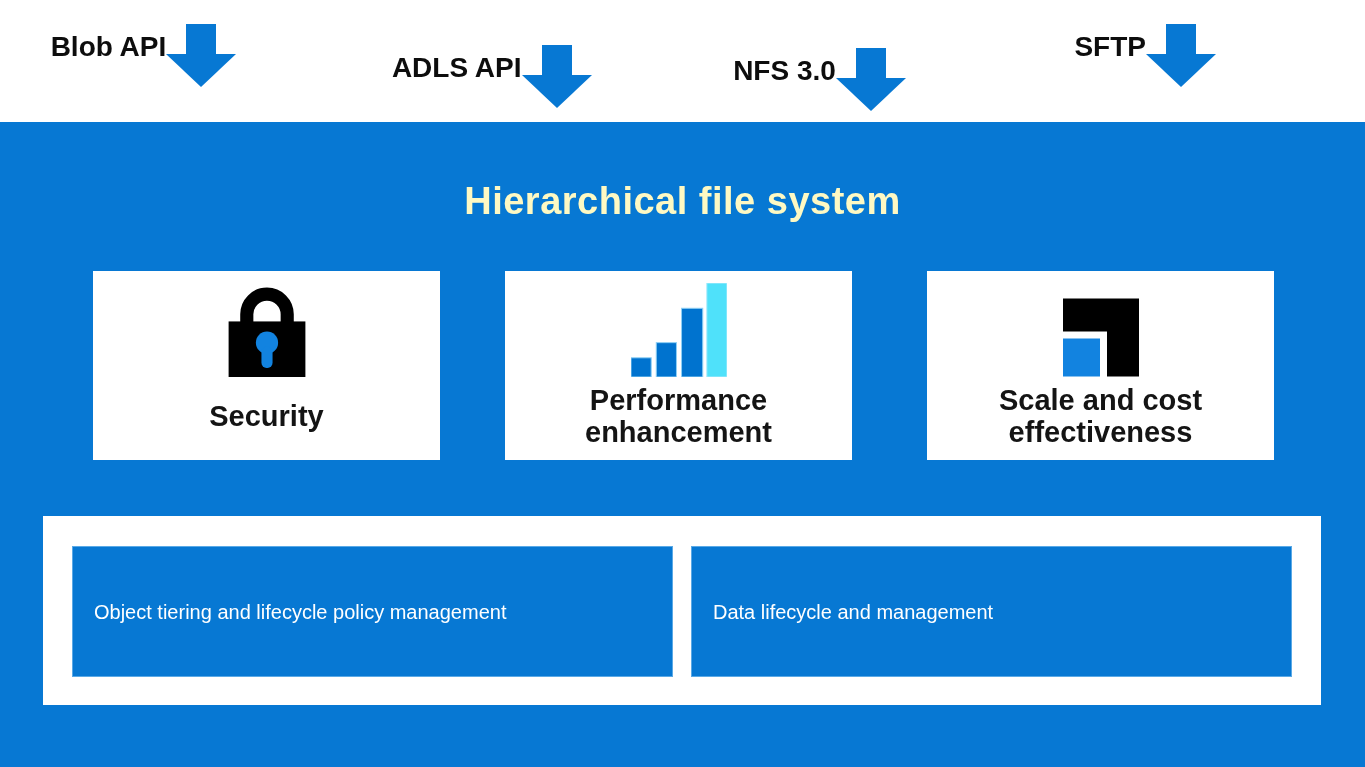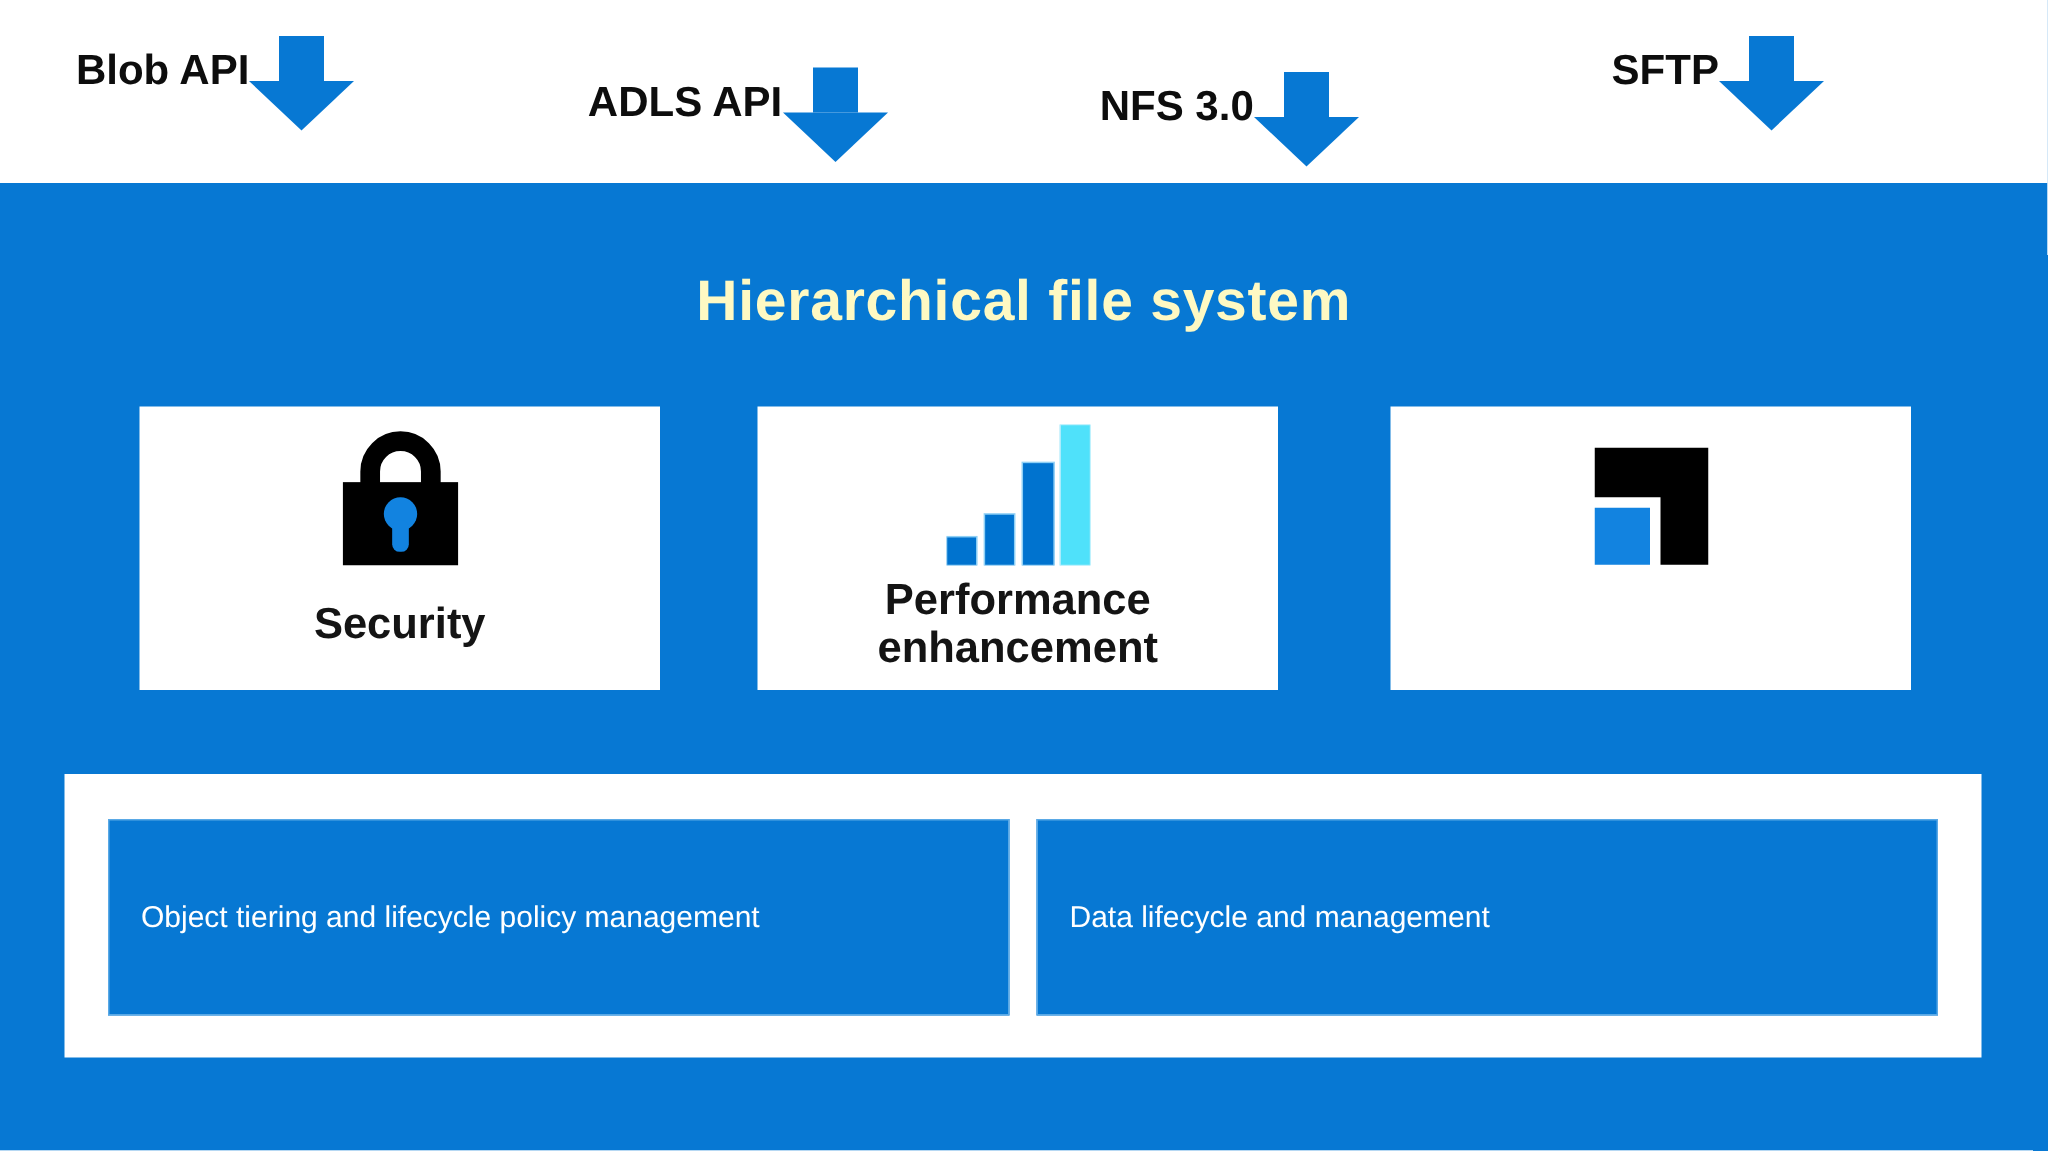--- a/index.html
+++ b/index.html
@@ -203,20 +203,23 @@
       </div>
     </div>
 
     <div class="card k3">
       <div class="card-icon">
         <svg width="76" height="79" viewBox="0 0 76 78">
           <path d="M0 0 H76 V78 H44 V33 H0 Z" fill="#000000"></path>
           <rect x="0" y="40" width="37" height="38" fill="#1283e0"></rect>
         </svg>
       </div>
+      <div class="card-label-wrap">
+        <div class="card-label">Scale and cost effectiveness</div>
+      </div>
     </div>
 
     <div class="features-band">
       <div class="feature-box">
         <span class="feature-text">Object tiering and lifecycle policy management</span>
       </div>
       <div class="feature-box">
         <span class="feature-text">Data lifecycle and management</span>
       </div>
     </div>

